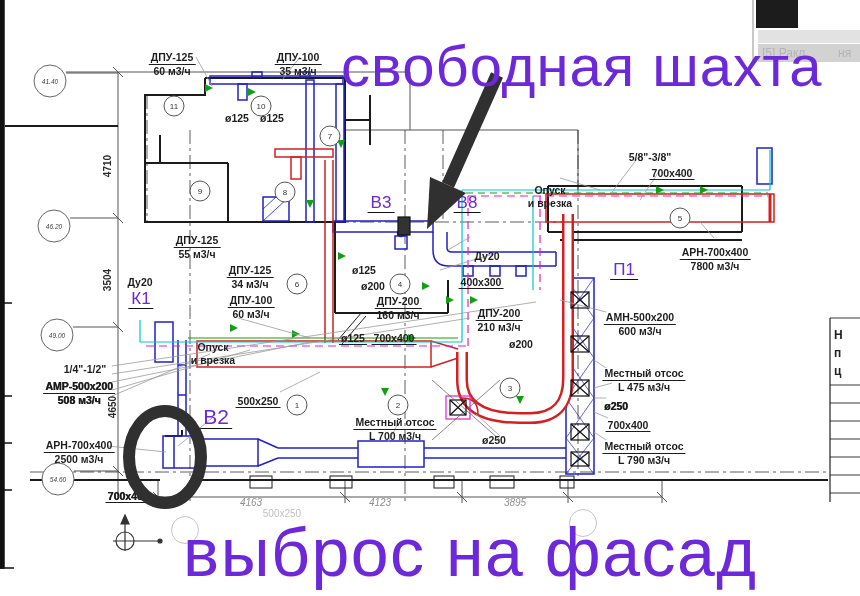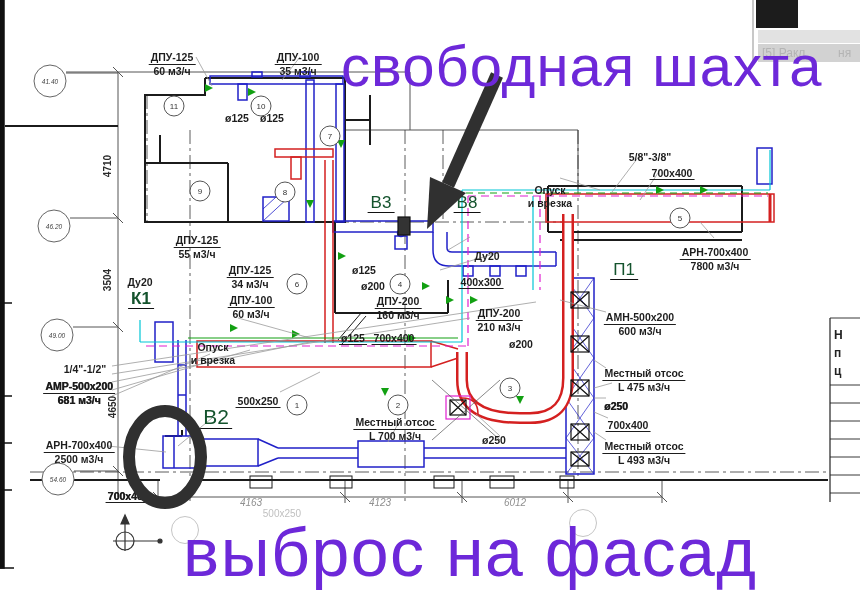--- a/index.html
+++ b/index.html
@@ -10,21 +10,21 @@
   #labels{position:absolute;left:0;top:8px;width:860px;height:596px;z-index:10;}
   .callout{position:absolute;transform:translateX(-50%);text-align:center;color:#1d1d1d;
            font-size:10.5px;font-weight:700;line-height:12.5px;white-space:nowrap;}
   .callout .t{display:block;border-bottom:1px solid #1d1d1d;padding:0 2px;}
   .callout.plain .t{border-bottom:none;margin-top:24px;}
   .callout.heavy{text-shadow:0.5px 0 0 currentColor;}
   .sz{position:absolute;transform:translateX(-50%);font-size:10.5px;font-weight:700;
       color:#1d1d1d;white-space:nowrap;line-height:12px;}
   .sz.u{border-bottom:1px solid #1d1d1d;padding:0 2px;}
   .sz.b{text-shadow:0.5px 0 0 currentColor;}
-  .sysl{position:absolute;transform:translateX(-50%);font-weight:400;color:#14532d;
+  .sysl{position:absolute;transform:translateX(-50%);font-weight:400;color:#6d28d9;
         border-bottom:1.5px solid #111;padding:0 3px;line-height:1.05;white-space:nowrap;}
   .bub{position:absolute;width:19px;height:19px;border:1px solid #555;border-radius:50%;
        background:#fff;transform:translate(-50%,-50%);font-size:8px;color:#333;
        text-align:center;line-height:19px;}
   .elev{position:absolute;width:31px;height:31px;border:1px solid #666;border-radius:50%;
         background:#fff;transform:translate(-50%,-50%);font-size:6.5px;font-style:italic;
         color:#444;text-align:center;line-height:31px;}
   .dimv{position:absolute;transform:translate(-50%,-50%) rotate(-90deg);font-size:10px;
         font-weight:700;color:#2a2a2a;white-space:nowrap;}
   .dimb{position:absolute;transform:translateX(-50%);font-size:10px;color:#909090;white-space:nowrap;font-style:italic;}
@@ -232,22 +232,22 @@
       <div class="callout" style="left: 298px; top: 43px;"><span class="t">ДПУ-100</span><span class="v">35 м3/ч</span></div>
       <div class="callout" style="left: 197px; top: 226px;"><span class="t">ДПУ-125</span><span class="v">55 м3/ч</span></div>
       <div class="callout" style="left: 250px; top: 256px;"><span class="t">ДПУ-125</span><span class="v">34 м3/ч</span></div>
       <div class="callout" style="left: 251px; top: 286px;"><span class="t">ДПУ-100</span><span class="v">60 м3/ч</span></div>
       <div class="callout" style="left: 398px; top: 287px;"><span class="t">ДПУ-200</span><span class="v">160 м3/ч</span></div>
       <div class="callout" style="left: 499px; top: 299px;"><span class="t">ДПУ-200</span><span class="v">210 м3/ч</span></div>
       <div class="callout" style="left: 640px; top: 303px;"><span class="t">АМН-500x200</span><span class="v">600 м3/ч</span></div>
       <div class="callout" style="left: 715px; top: 238px;"><span class="t">АРН-700x400</span><span class="v">7800 м3/ч</span></div>
       <div class="callout" style="left: 395px; top: 408px;"><span class="t">Местный отсос</span><span class="v">L 700 м3/ч</span></div>
       <div class="callout" style="left: 644px; top: 359px;"><span class="t">Местный отсос</span><span class="v">L 475 м3/ч</span></div>
-      <div class="callout" style="left: 644px; top: 432px;"><span class="t">Местный отсос</span><span class="v">L 493 м3/ч</span></div>
-      <div class="callout heavy" style="left: 79px; top: 372px;"><span class="t">АМР-500x200</span><span class="v">681 м3/ч</span></div>
+      <div class="callout" style="left: 644px; top: 432px;"><span class="t">Местный отсос</span><span class="v">L 790 м3/ч</span></div>
+      <div class="callout heavy" style="left: 79px; top: 372px;"><span class="t">АМР-500x200</span><span class="v">508 м3/ч</span></div>
       <div class="callout" style="left: 79px; top: 431px;"><span class="t">АРН-700x400</span><span class="v">2500 м3/ч</span></div>
       <div class="callout plain" style="left: 213px; top: 309px;"><span class="t">Опуск</span><span class="v">и врезка</span></div>
       <div class="callout plain" style="left: 550px; top: 152px;"><span class="t">Опуск</span><span class="v">и врезка</span></div>
       <div class="sz" style="left: 237px; top: 104px;">ø125</div>
       <div class="sz" style="left: 272px; top: 104px;">ø125</div>
       <div class="sz u" style="left: 481px; top: 224px; margin-top: 44px;">400x300</div>
       <div class="sz" style="left: 487px; top: 242px;">Ду20</div>
       <div class="sz" style="left: 364px; top: 256px;">ø125</div>
       <div class="sz" style="left: 373px; top: 272px;">ø200</div>
       <div class="sz u" style="left: 353px; top: 324px;">ø125</div>
@@ -255,21 +255,21 @@
       <div class="sz" style="left: 650px; top: 143px;">5/8"-3/8"</div>
       <div class="sz u" style="left: 672px; top: 159px;">700x400</div>
       <div class="sz" style="left: 521px; top: 330px;">ø200</div>
       <div class="sz b" style="left: 616px; top: 392px;">ø250</div>
       <div class="sz u" style="left: 628px; top: 411px;">700x400</div>
       <div class="sz" style="left: 494px; top: 426px;">ø250</div>
       <div class="sz u" style="left: 258px; top: 387px;">500x250</div>
       <div class="sz" style="left: 85px; top: 355px;">1/4"-1/2"</div>
       <div class="sz" style="left: 140px; top: 268px;">Ду20</div>
       <div class="sz u b" style="left: 128px; top: 482px;">700x400</div>
-      <div class="sysl" style="left: 141px; top: 282px; font-size: 17px; font-weight: bold;">К1</div>
+      <div class="sysl" style="left: 141px; top: 282px; font-size: 17px;">К1</div>
       <div class="sysl" style="left: 381px; top: 186px; font-size: 17px;">В3</div>
       <div class="sysl" style="left: 467px; top: 186px; font-size: 17px;">В8</div>
       <div class="sysl" style="left: 624px; top: 253px; font-size: 17px;">П1</div>
       <div class="sysl" style="left: 216px; top: 398px; font-size: 21px;">В2</div>
       <div class="bub" style="left: 174px; top: 98px;">11</div>
       <div class="bub" style="left: 261px; top: 98px;">10</div>
       <div class="bub" style="left: 330px; top: 128px;">7</div>
       <div class="bub" style="left: 200px; top: 183px;">9</div>
       <div class="bub" style="left: 285px; top: 184px;">8</div>
       <div class="bub" style="left: 297px; top: 276px;">6</div>
@@ -280,21 +280,21 @@
       <div class="bub" style="left: 680px; top: 210px;">5</div>
       <div class="elev" style="left: 50px; top: 73px;">41.40</div>
       <div class="elev" style="left: 54px; top: 218px;">46.20</div>
       <div class="elev" style="left: 57px; top: 327px;">49.00</div>
       <div class="elev" style="left: 58px; top: 471px;">54.60</div>
       <div class="dimv" style="left: 107px; top: 158px;">4710</div>
       <div class="dimv" style="left: 107px; top: 272px;">3504</div>
       <div class="dimv" style="left: 112px; top: 399px;">4650</div>
       <div class="dimb" style="left: 251px; top: 489px;">4163</div>
       <div class="dimb" style="left: 380px; top: 489px;">4123</div>
-      <div class="dimb" style="left: 515px; top: 489px;">6012</div>
+      <div class="dimb" style="left: 515px; top: 489px;">3895</div>
       <div class="legend-row" style="left: 834px; top: 320px;">Н</div>
       <div class="legend-row" style="left: 834px; top: 338px;">п</div>
       <div class="legend-row" style="left: 834px; top: 356px;">ц</div>
     </div>
 
   <svg id="annot" width="860" height="596" viewBox="0 0 860 596">
     <path d="M497,75 L448,185" stroke="#303030" stroke-width="13" fill="none"></path>
     <polygon points="427,229 466,193 430,177" fill="#303030"></polygon>
     <ellipse cx="165" cy="457" rx="36" ry="46" fill="none" stroke="#303030" stroke-width="12"></ellipse>
   </svg>

